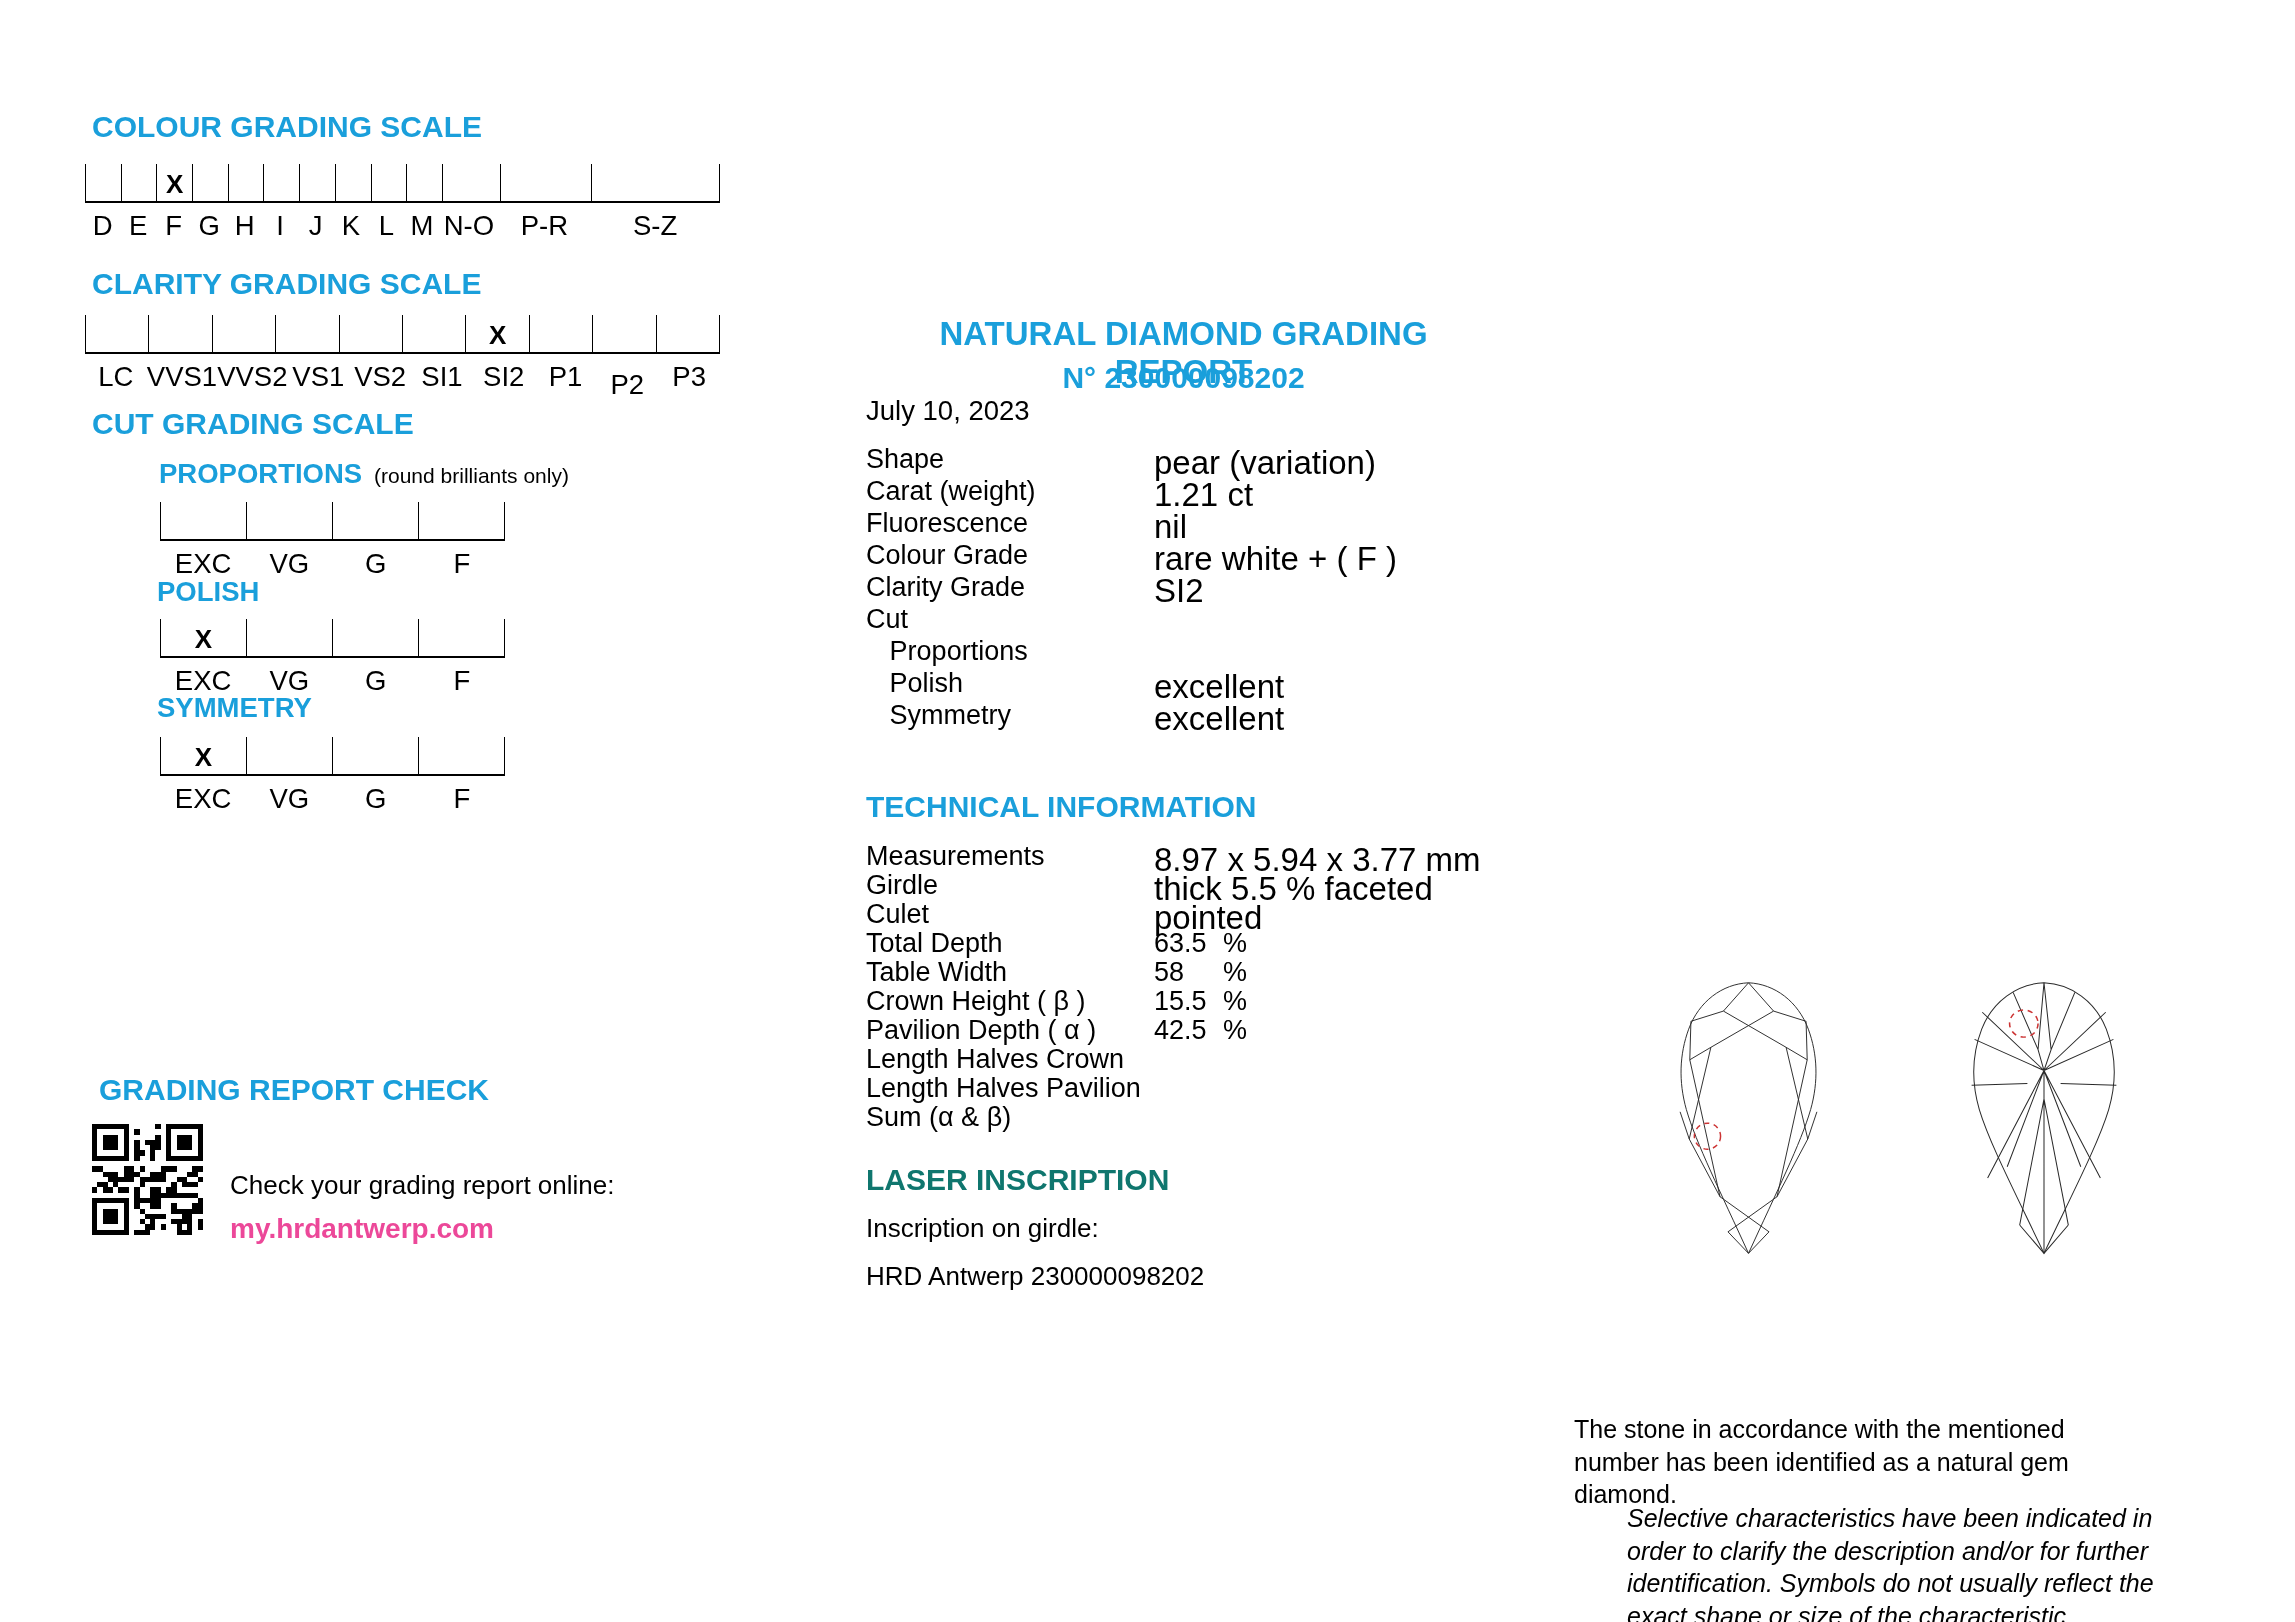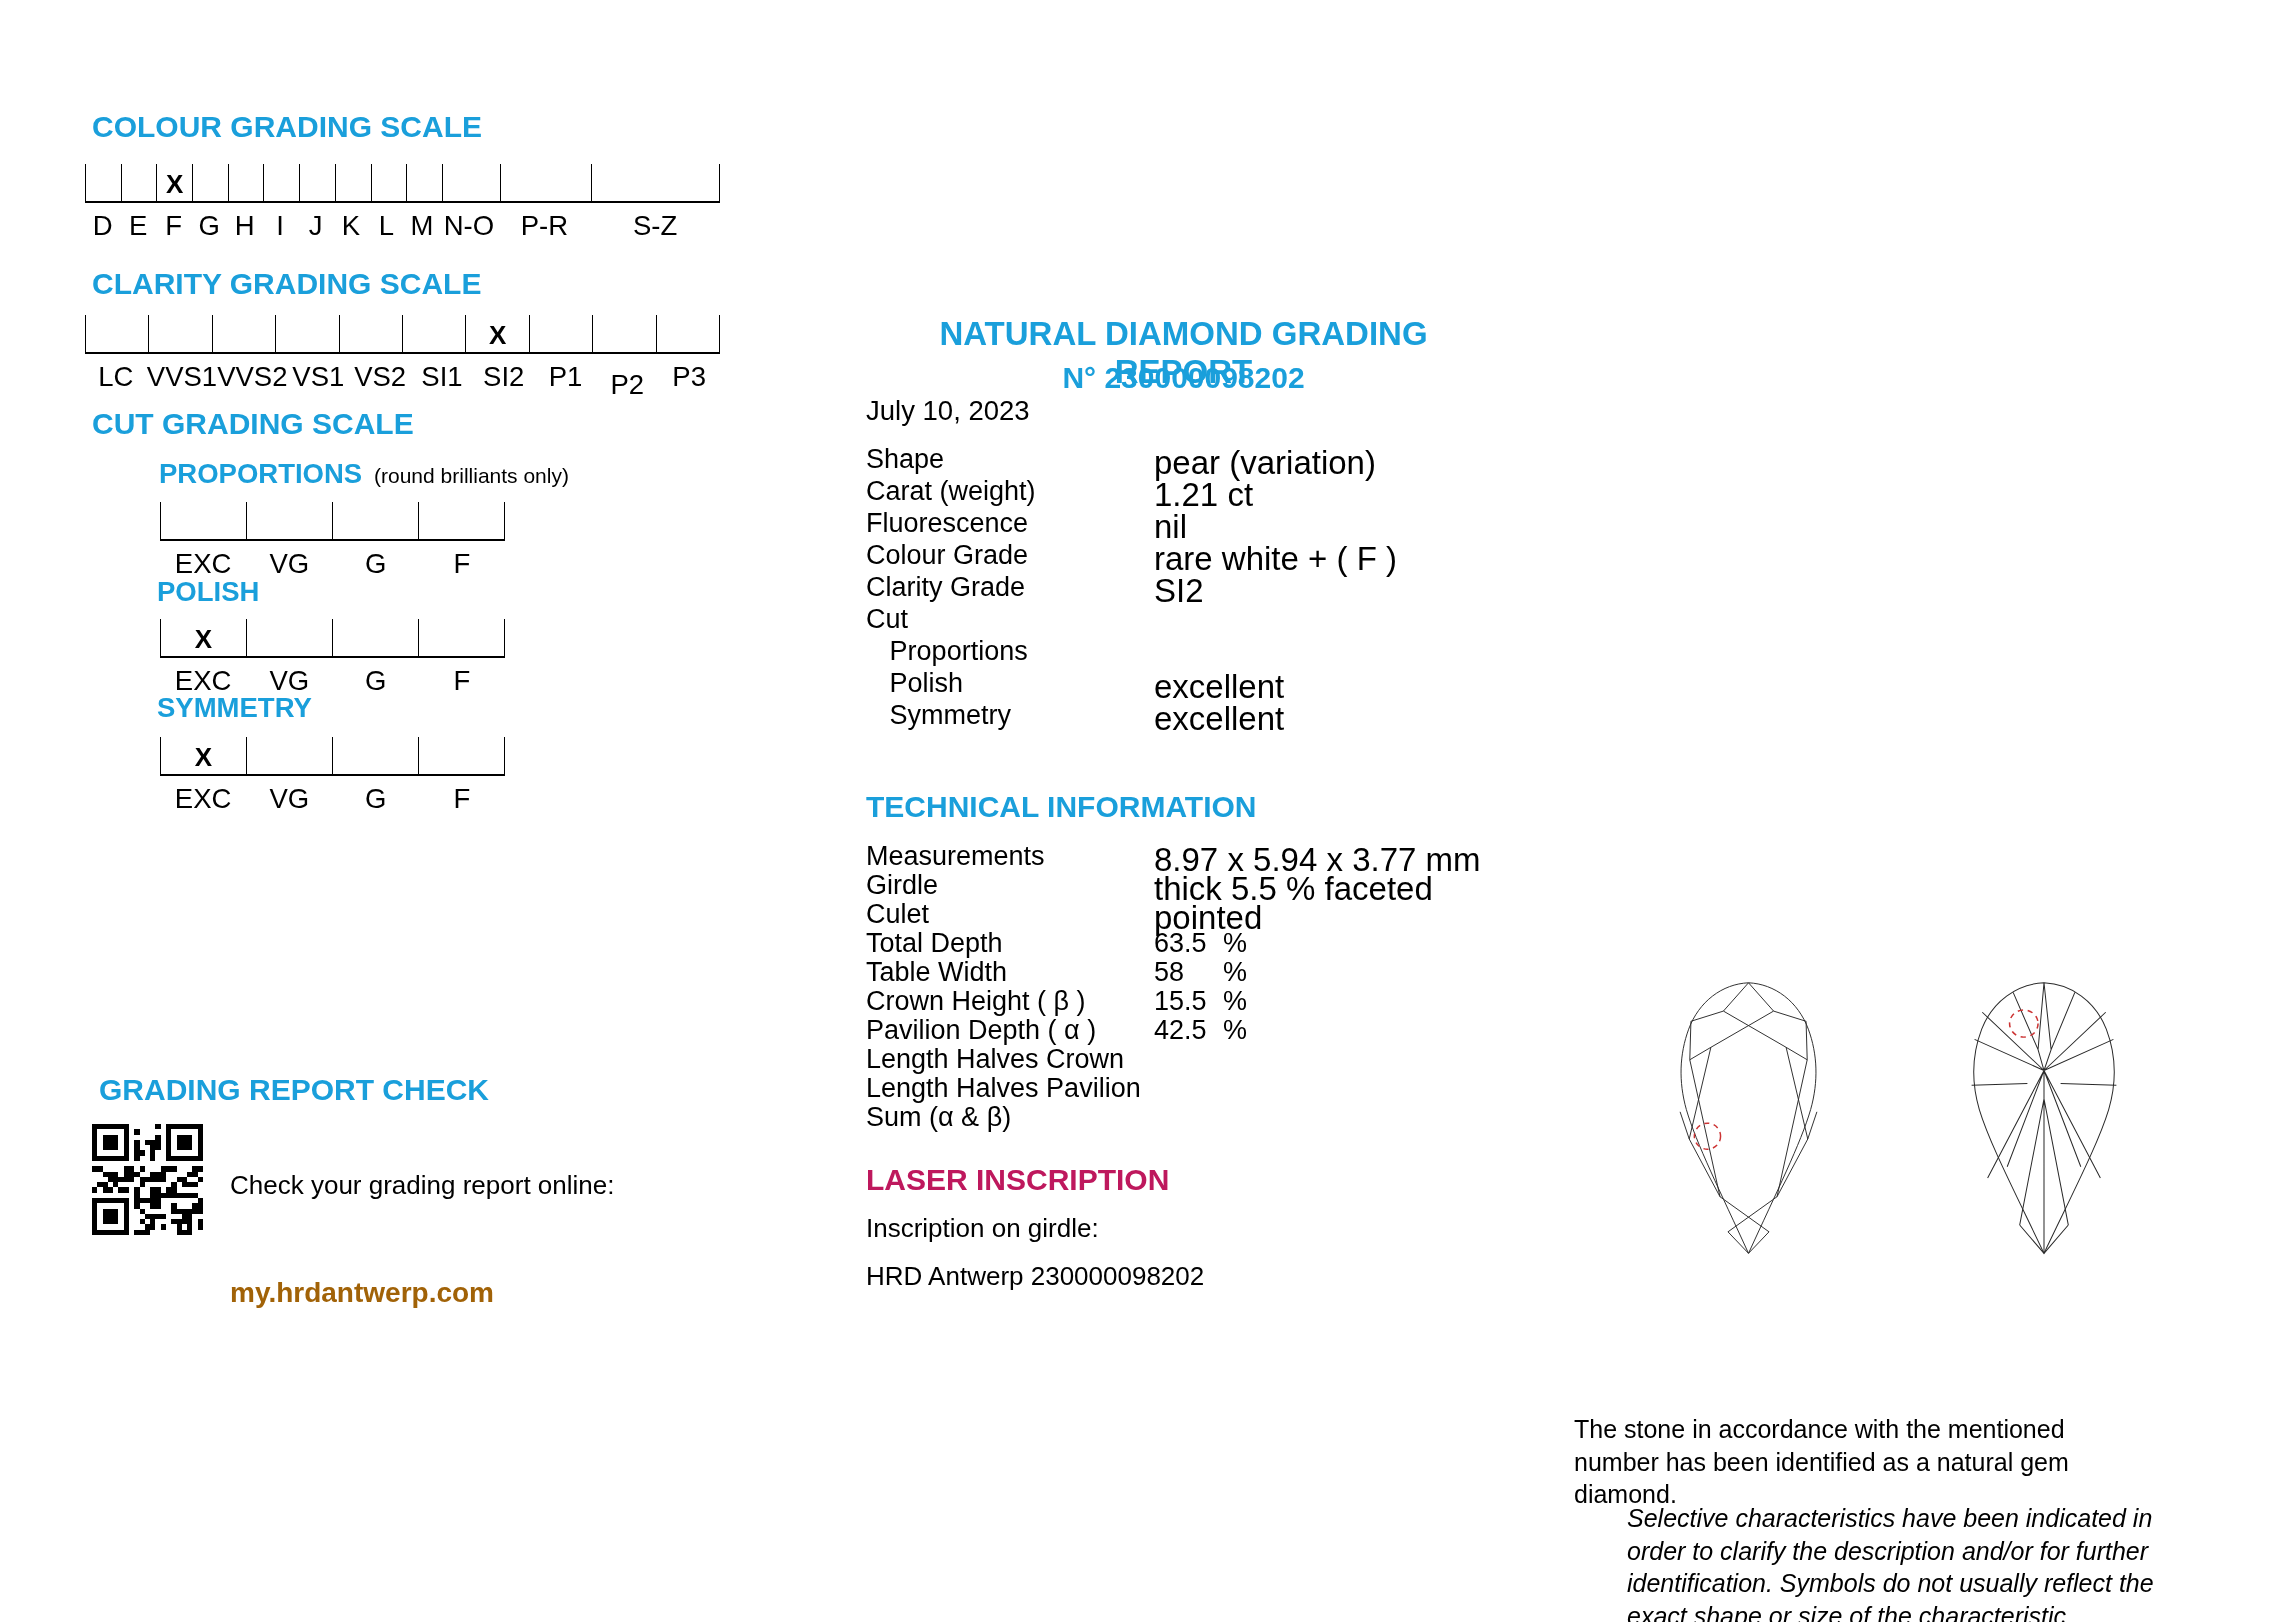--- a/index.html
+++ b/index.html
@@ -293,21 +293,21 @@
       <rect x="14" y="0" width="7" height="7" fill="#000"></rect>
       <rect x="15" y="1" width="5" height="5" fill="#fff"></rect>
       <rect x="16" y="2" width="3" height="3" fill="#000"></rect>
       <rect x="0" y="14" width="7" height="7" fill="#000"></rect>
       <rect x="1" y="15" width="5" height="5" fill="#fff"></rect>
       <rect x="2" y="16" width="3" height="3" fill="#000"></rect>
     </svg>
 </div>
 
 <div class="abs plain-text" style="left:230px;top:1170px;white-space:nowrap;">Check your grading report online:</div>
-<div class="abs link" style="left:230px;top:1277px;color:#a16207;white-space:nowrap;">my.hrdantwerp.com</div>
+<div class="abs link" style="left:230px;top:1213px;color:#ec4899;white-space:nowrap;">my.hrdantwerp.com</div>
 
 <div class="abs doc-title" style="left:873px;top:315px;width:621px;color:#1a9fdb;">NATURAL DIAMOND GRADING REPORT</div>
 <div class="abs doc-number" style="left:873px;top:361px;width:621px;color:#1a9fdb;">N° 230000098202</div>
 <div class="abs date" style="left:866px;top:395px;">July 10, 2023</div>
 
 <div class="abs kv-rows" id="report-rows" style="left:866px;top:444px;width:733px;">
     <div class="kv-row">
       <span class="kv-label">Shape</span>
       <span class="kv-value">pear (variation)</span>
     </div>
@@ -387,21 +387,21 @@
     <div class="kv-row">
       <span class="kv-label">Length Halves Pavilion</span>
       <span class="kv-value"></span>
     </div>
     <div class="kv-row">
       <span class="kv-label">Sum  (α &amp; β)</span>
       <span class="kv-value"></span>
     </div>
   </div>
 
-<div class="abs sec-header" style="left:866px;top:1163px;color:#be185d;">LASER INSCRIPTION</div>
+<div class="abs sec-header" style="left:866px;top:1163px;color:#0f766e;">LASER INSCRIPTION</div>
 <div class="abs plain-text" style="left:866px;top:1213px;">Inscription on girdle:</div>
 <div class="abs plain-text" style="left:866px;top:1261px;">HRD Antwerp 230000098202</div>
 
 <div class="abs" style="left:1663px;top:976px;width:171px;height:283px;">
   <svg width="171" height="283" viewBox="0 0 300 500" preserveAspectRatio="none" fill="none" stroke="#2a2a2a" stroke-width="1.7">
     <path d="M150,12 C104,14 63,45 45,94 C29,138 27,186 41,236 C58,295 101,382 150,490 C199,382 242,295 259,236 C273,186 271,138 255,94 C237,45 196,14 150,12 Z"></path>
     <path d="
       M150,12 L106,62 M150,12 L194,62
       M106,62 L49,80 M194,62 L251,80
       M106,62 L216,126 M194,62 L84,126

